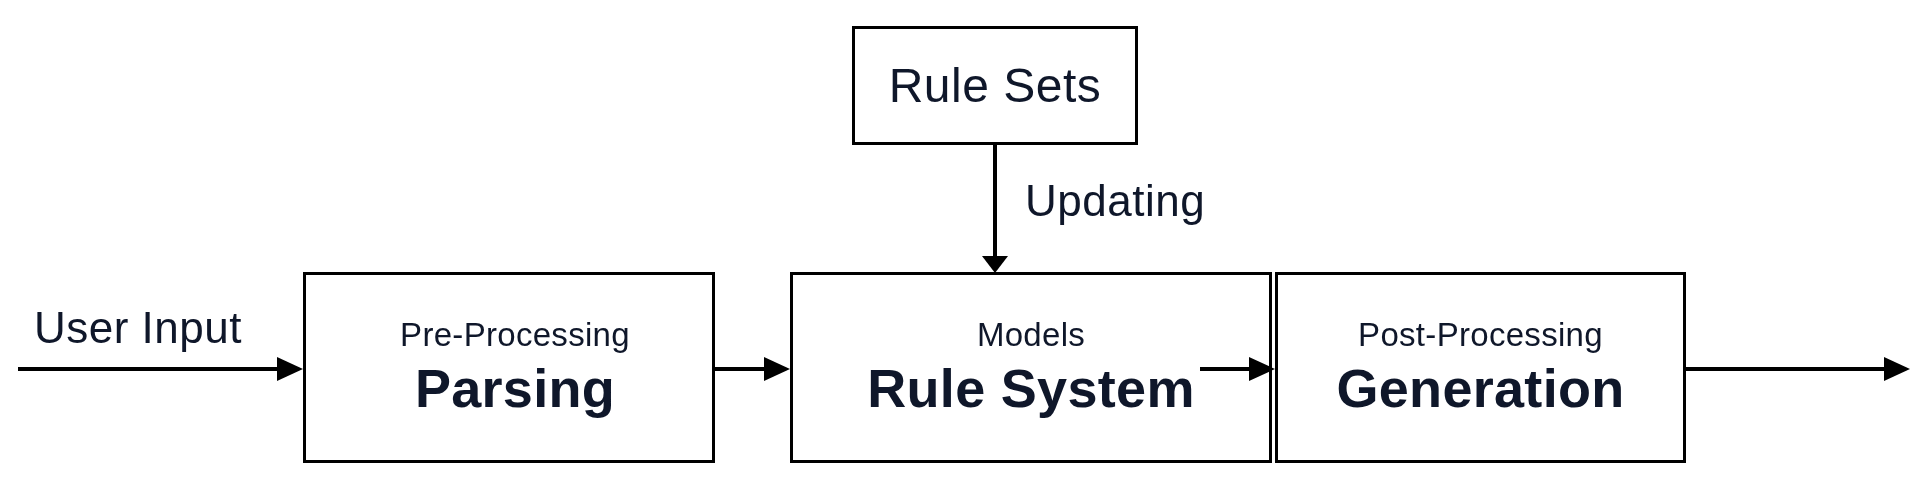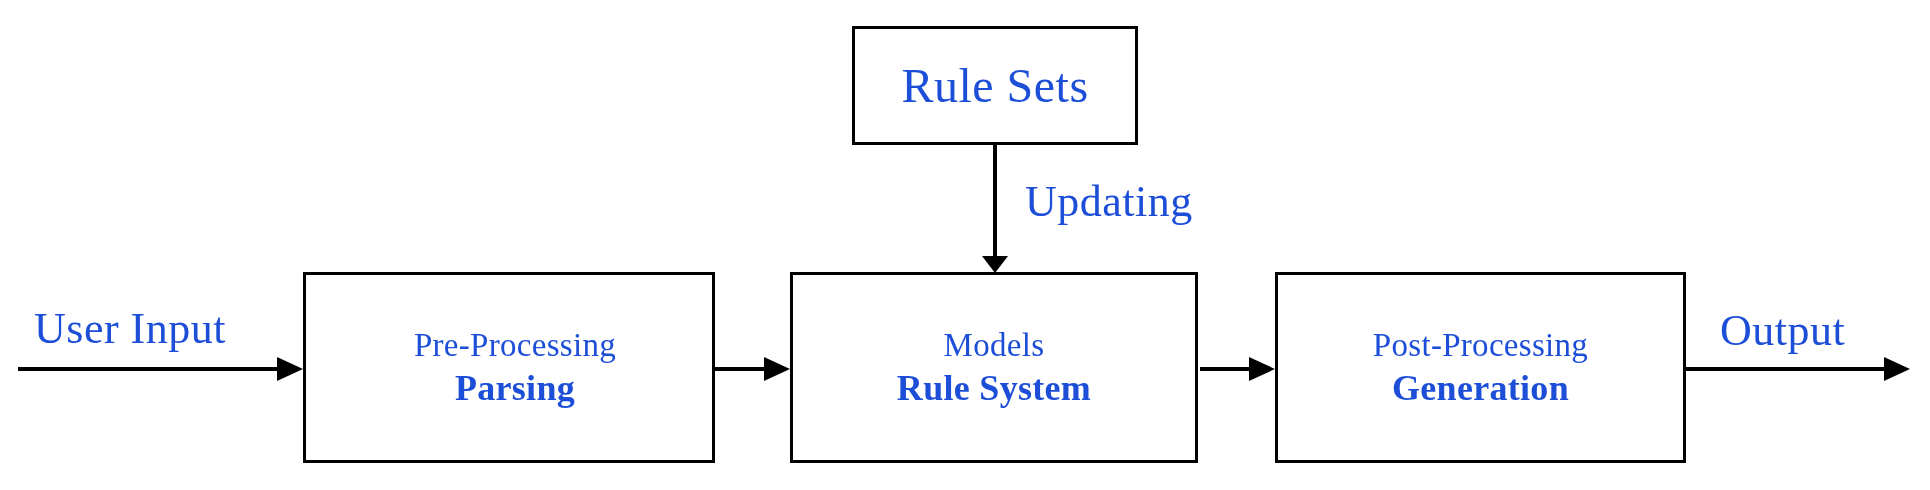--- a/index.html
+++ b/index.html
@@ -5,60 +5,60 @@
   html, body {
     margin: 0;
     padding: 0;
     background: #ffffff;
   }
   .canvas {
     position: relative;
     width: 1930px;
     height: 490px;
     background: #ffffff;
-    font-family: Liberation Serif, serif;
-    color: #1d4ed8;
+    font-family: Liberation Sans, sans-serif;
+    color: #0f172a;
     overflow: hidden;
   }
   .node {
     position: absolute;
     border: 3px solid #000000;
     background: #ffffff;
     box-sizing: border-box;
     display: flex;
     flex-direction: column;
     align-items: center;
     justify-content: center;
     text-align: center;
   }
   .node-rule-sets {
     left: 852px; top: 26px; width: 286px; height: 119px;
   }
   .node-main {
     top: 272px; height: 191px;
   }
   .node-preprocessing { left: 303px;  width: 412px; padding-left: 12px; }
-  .node-models        { left: 790px;  width: 408px; }
+  .node-models        { left: 790px;  width: 482px; }
   .node-postprocessing{ left: 1275px; width: 411px; text-align: center; }
 
   .node-big-label {
     font-size: 48px;
     font-weight: 400;
     letter-spacing: 0.5px;
     white-space: nowrap;
   }
   .node-subtitle {
     font-size: 33px;
     font-weight: 400;
     letter-spacing: 0.3px;
     line-height: 1.25;
     white-space: nowrap;
   }
   .node-title {
-    font-size: 36px;
+    font-size: 54px;
     font-weight: 700;
     letter-spacing: 0.3px;
     line-height: 1.2;
     white-space: nowrap;
   }
 
   .edge-label {
     position: absolute;
     font-size: 44px;
     font-weight: 400;
@@ -139,17 +139,16 @@
   </div>
 
   <div class="hline edge-b2b3-line"></div>
   <div class="arrowhead-right edge-b2b3-head"></div>
 
   <div class="node node-main node-postprocessing">
     <div class="node-subtitle">Post-Processing</div>
     <div class="node-title">Generation</div>
   </div>
 
-  <div class="edge-label label-output">Output</div>
   <div class="hline edge-output-line"></div>
   <div class="arrowhead-right edge-output-head"></div>
 
 </div>
 
 </body></html>

